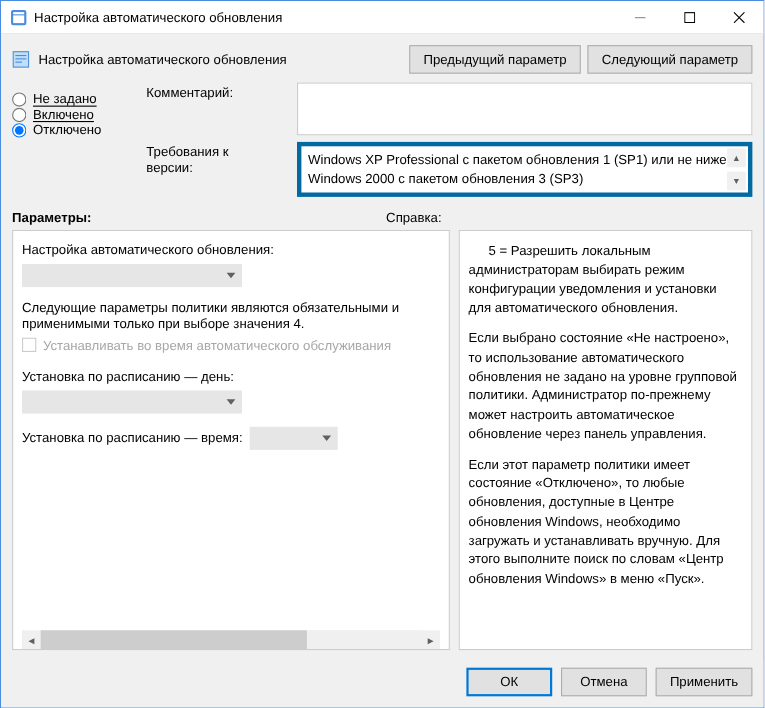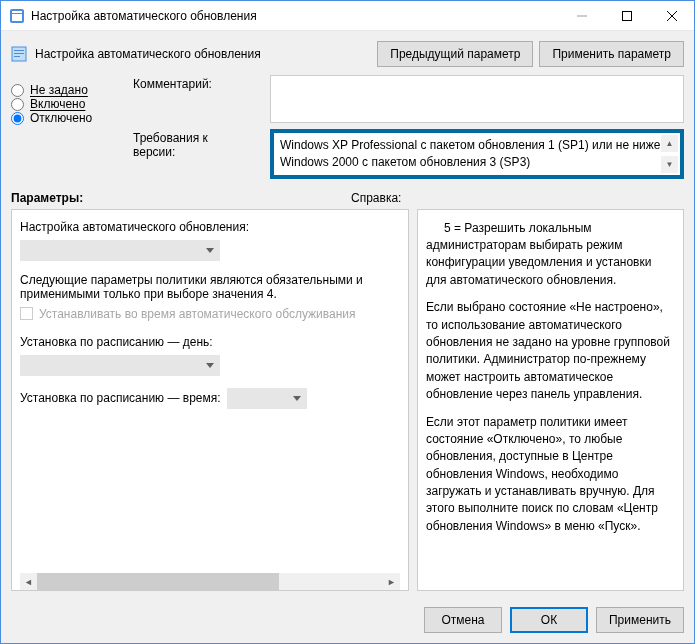--- a/index.html
+++ b/index.html
@@ -92,21 +92,21 @@
         <svg viewBox="0 0 16 16">
             <rect x="1" y="1" width="14" height="14" fill="#c0dff5" stroke="#4a8de0"></rect>
             <rect x="3" y="4" width="10" height="1" fill="#4a8de0"></rect>
             <rect x="3" y="7" width="10" height="1" fill="#4a8de0"></rect>
             <rect x="3" y="10" width="6" height="1" fill="#4a8de0"></rect>
           </svg>
       </span>
       <span class="header-title">Настройка автоматического обновления</span>
       <div class="nav-btns">
         <button class="btn">Предыдущий параметр</button>
-        <button class="btn">Применить параметр</button>
+        <button class="btn">Следующий параметр</button>
       </div>
     </div>
 
     <div class="upper">
       <div class="radios">
         <div class="radio-row">
           <input type="radio" name="state" style="">
           <label>Не задано</label>
         </div>
         <div class="radio-row">
@@ -169,18 +169,18 @@
       </div>
 
       <div class="help">
         <p class="indent">5 = Разрешить локальным администраторам выбирать режим конфигурации уведомления и установки для автоматического обновления.</p>
         <p>Если выбрано состояние «Не настроено», то использование автоматического обновления не задано на уровне групповой политики. Администратор по-прежнему может настроить автоматическое обновление через панель управления.</p>
         <p>Если этот параметр политики имеет состояние «Отключено», то любые обновления, доступные в Центре обновления Windows, необходимо загружать и устанавливать вручную. Для этого выполните поиск по словам «Центр обновления Windows» в меню «Пуск».</p>
       </div>
     </div>
 
     <div class="footer">
+      <button class="btn default">ОК</button>
       <button class="btn">Отмена</button>
-      <button class="btn default">ОК</button>
       <button class="btn">Применить</button>
     </div>
   </div>
 </div>
 
 </body></html>

